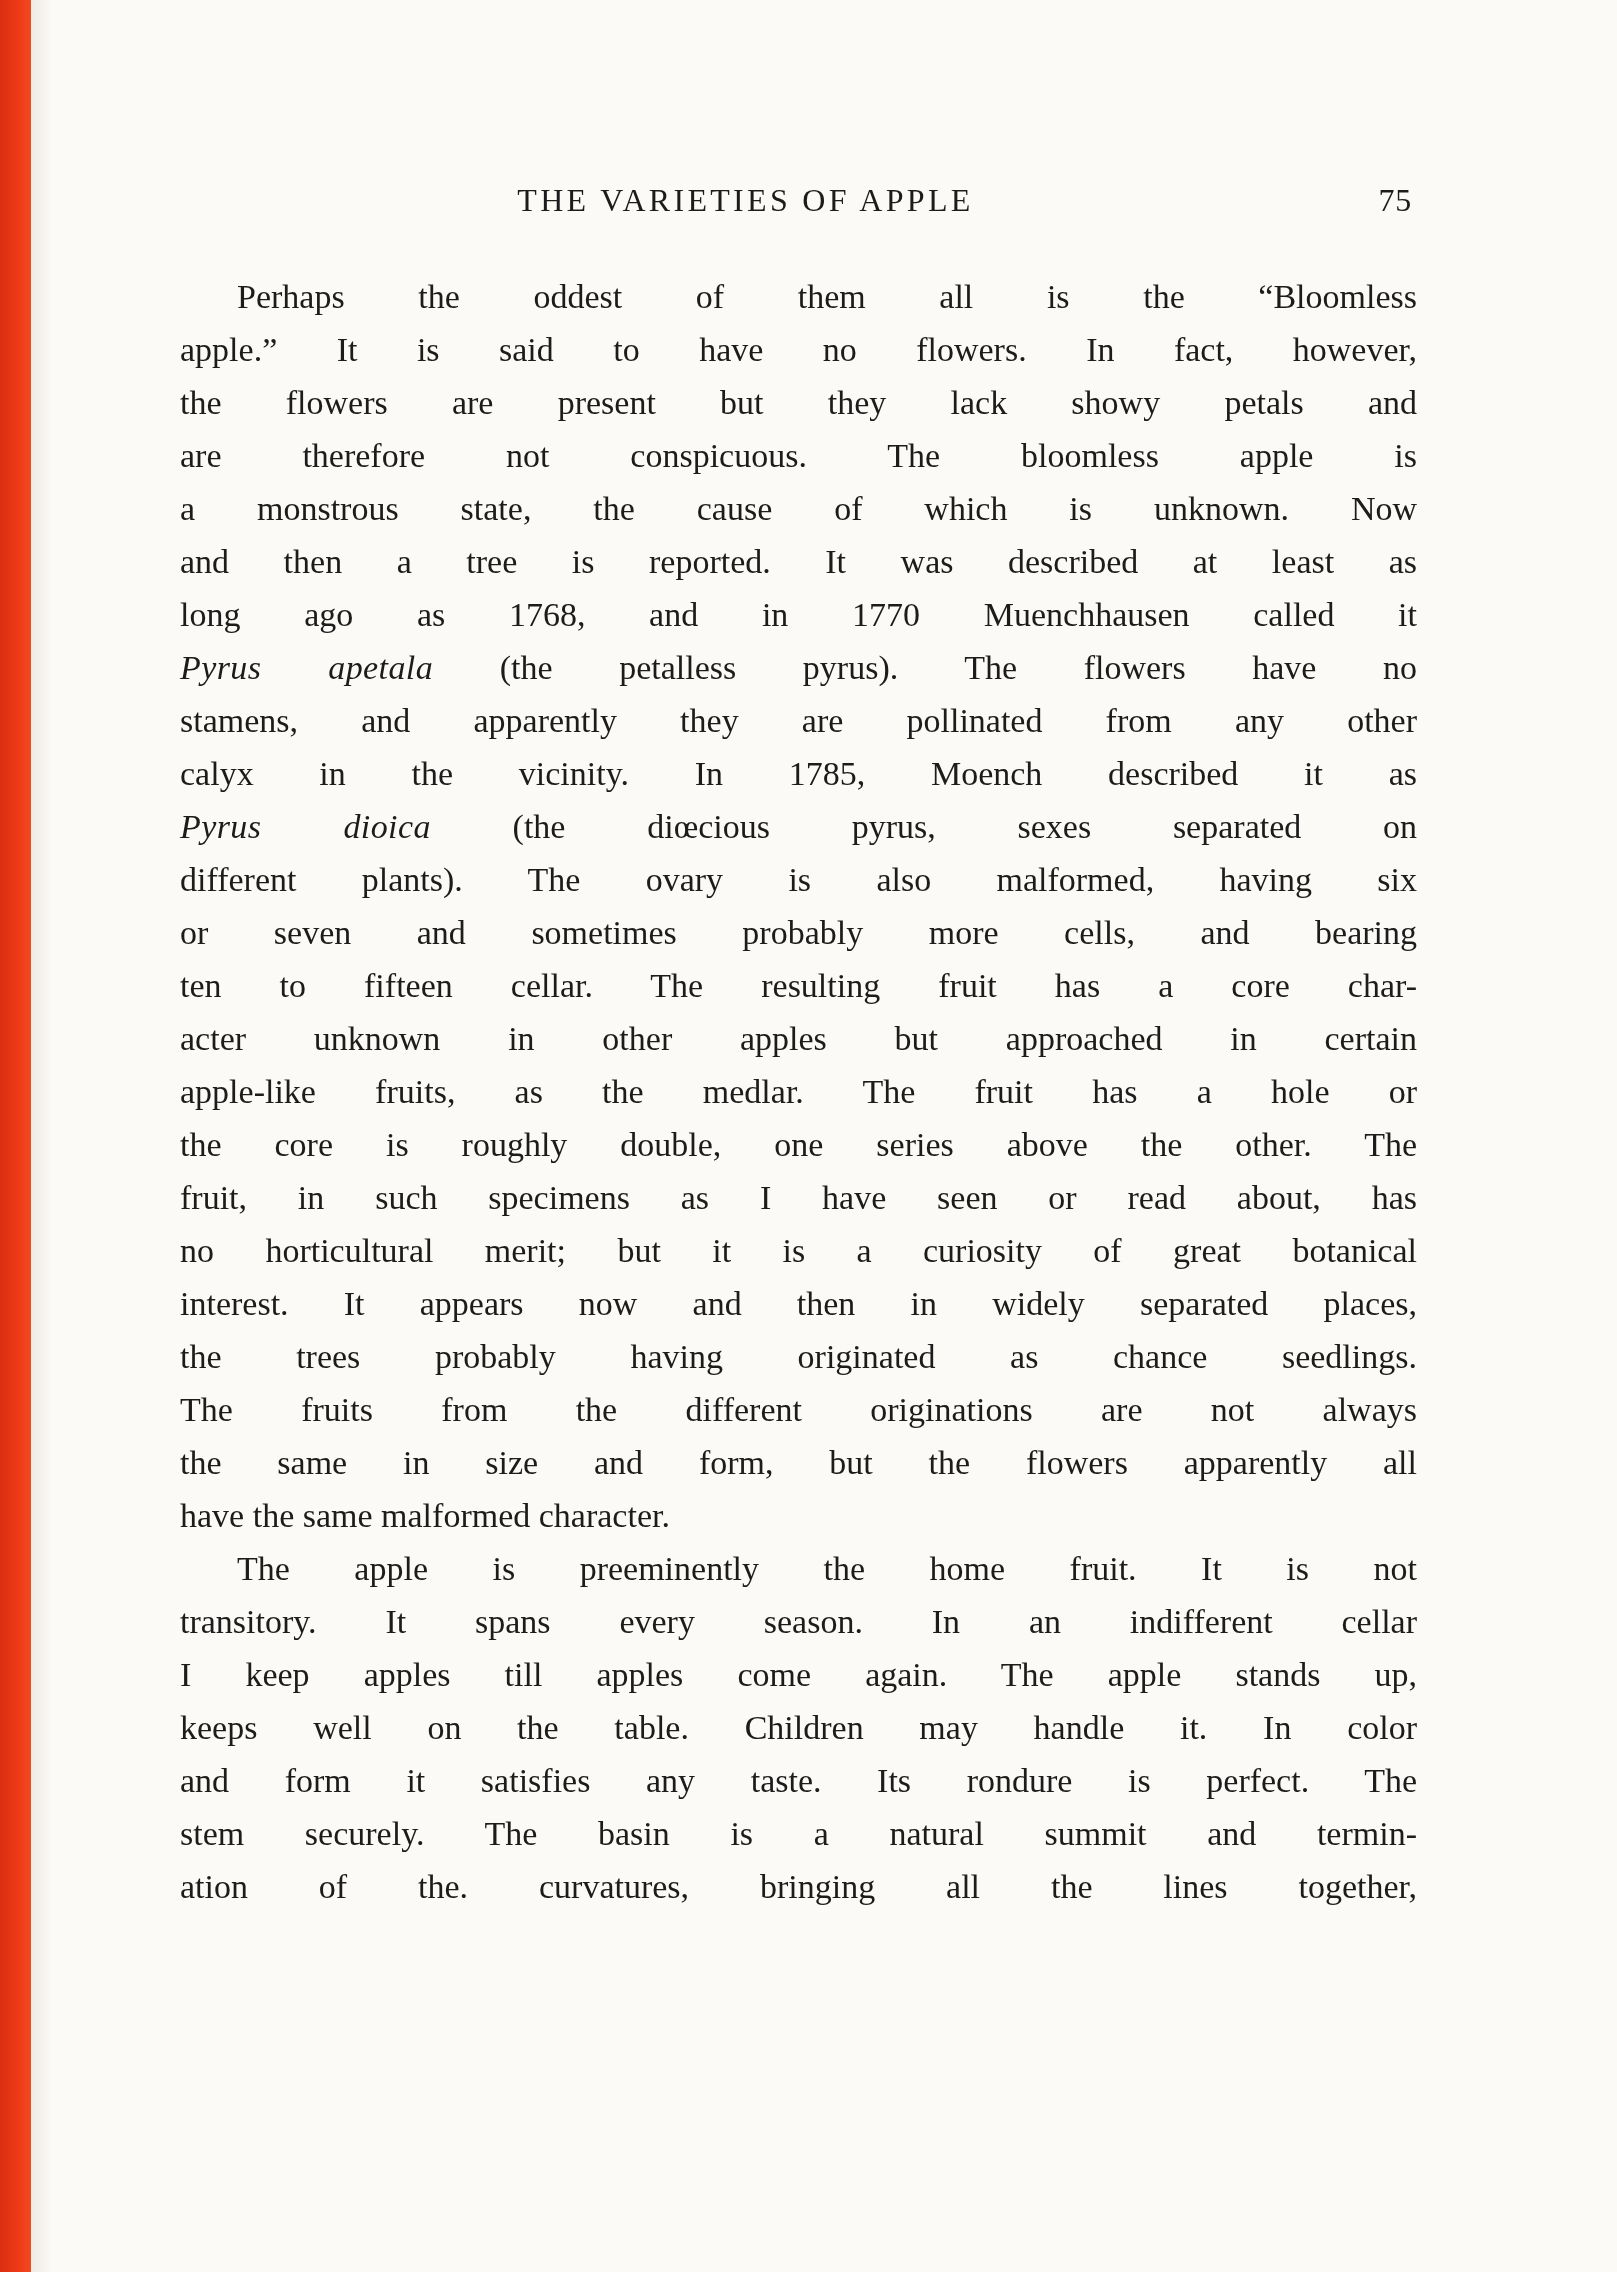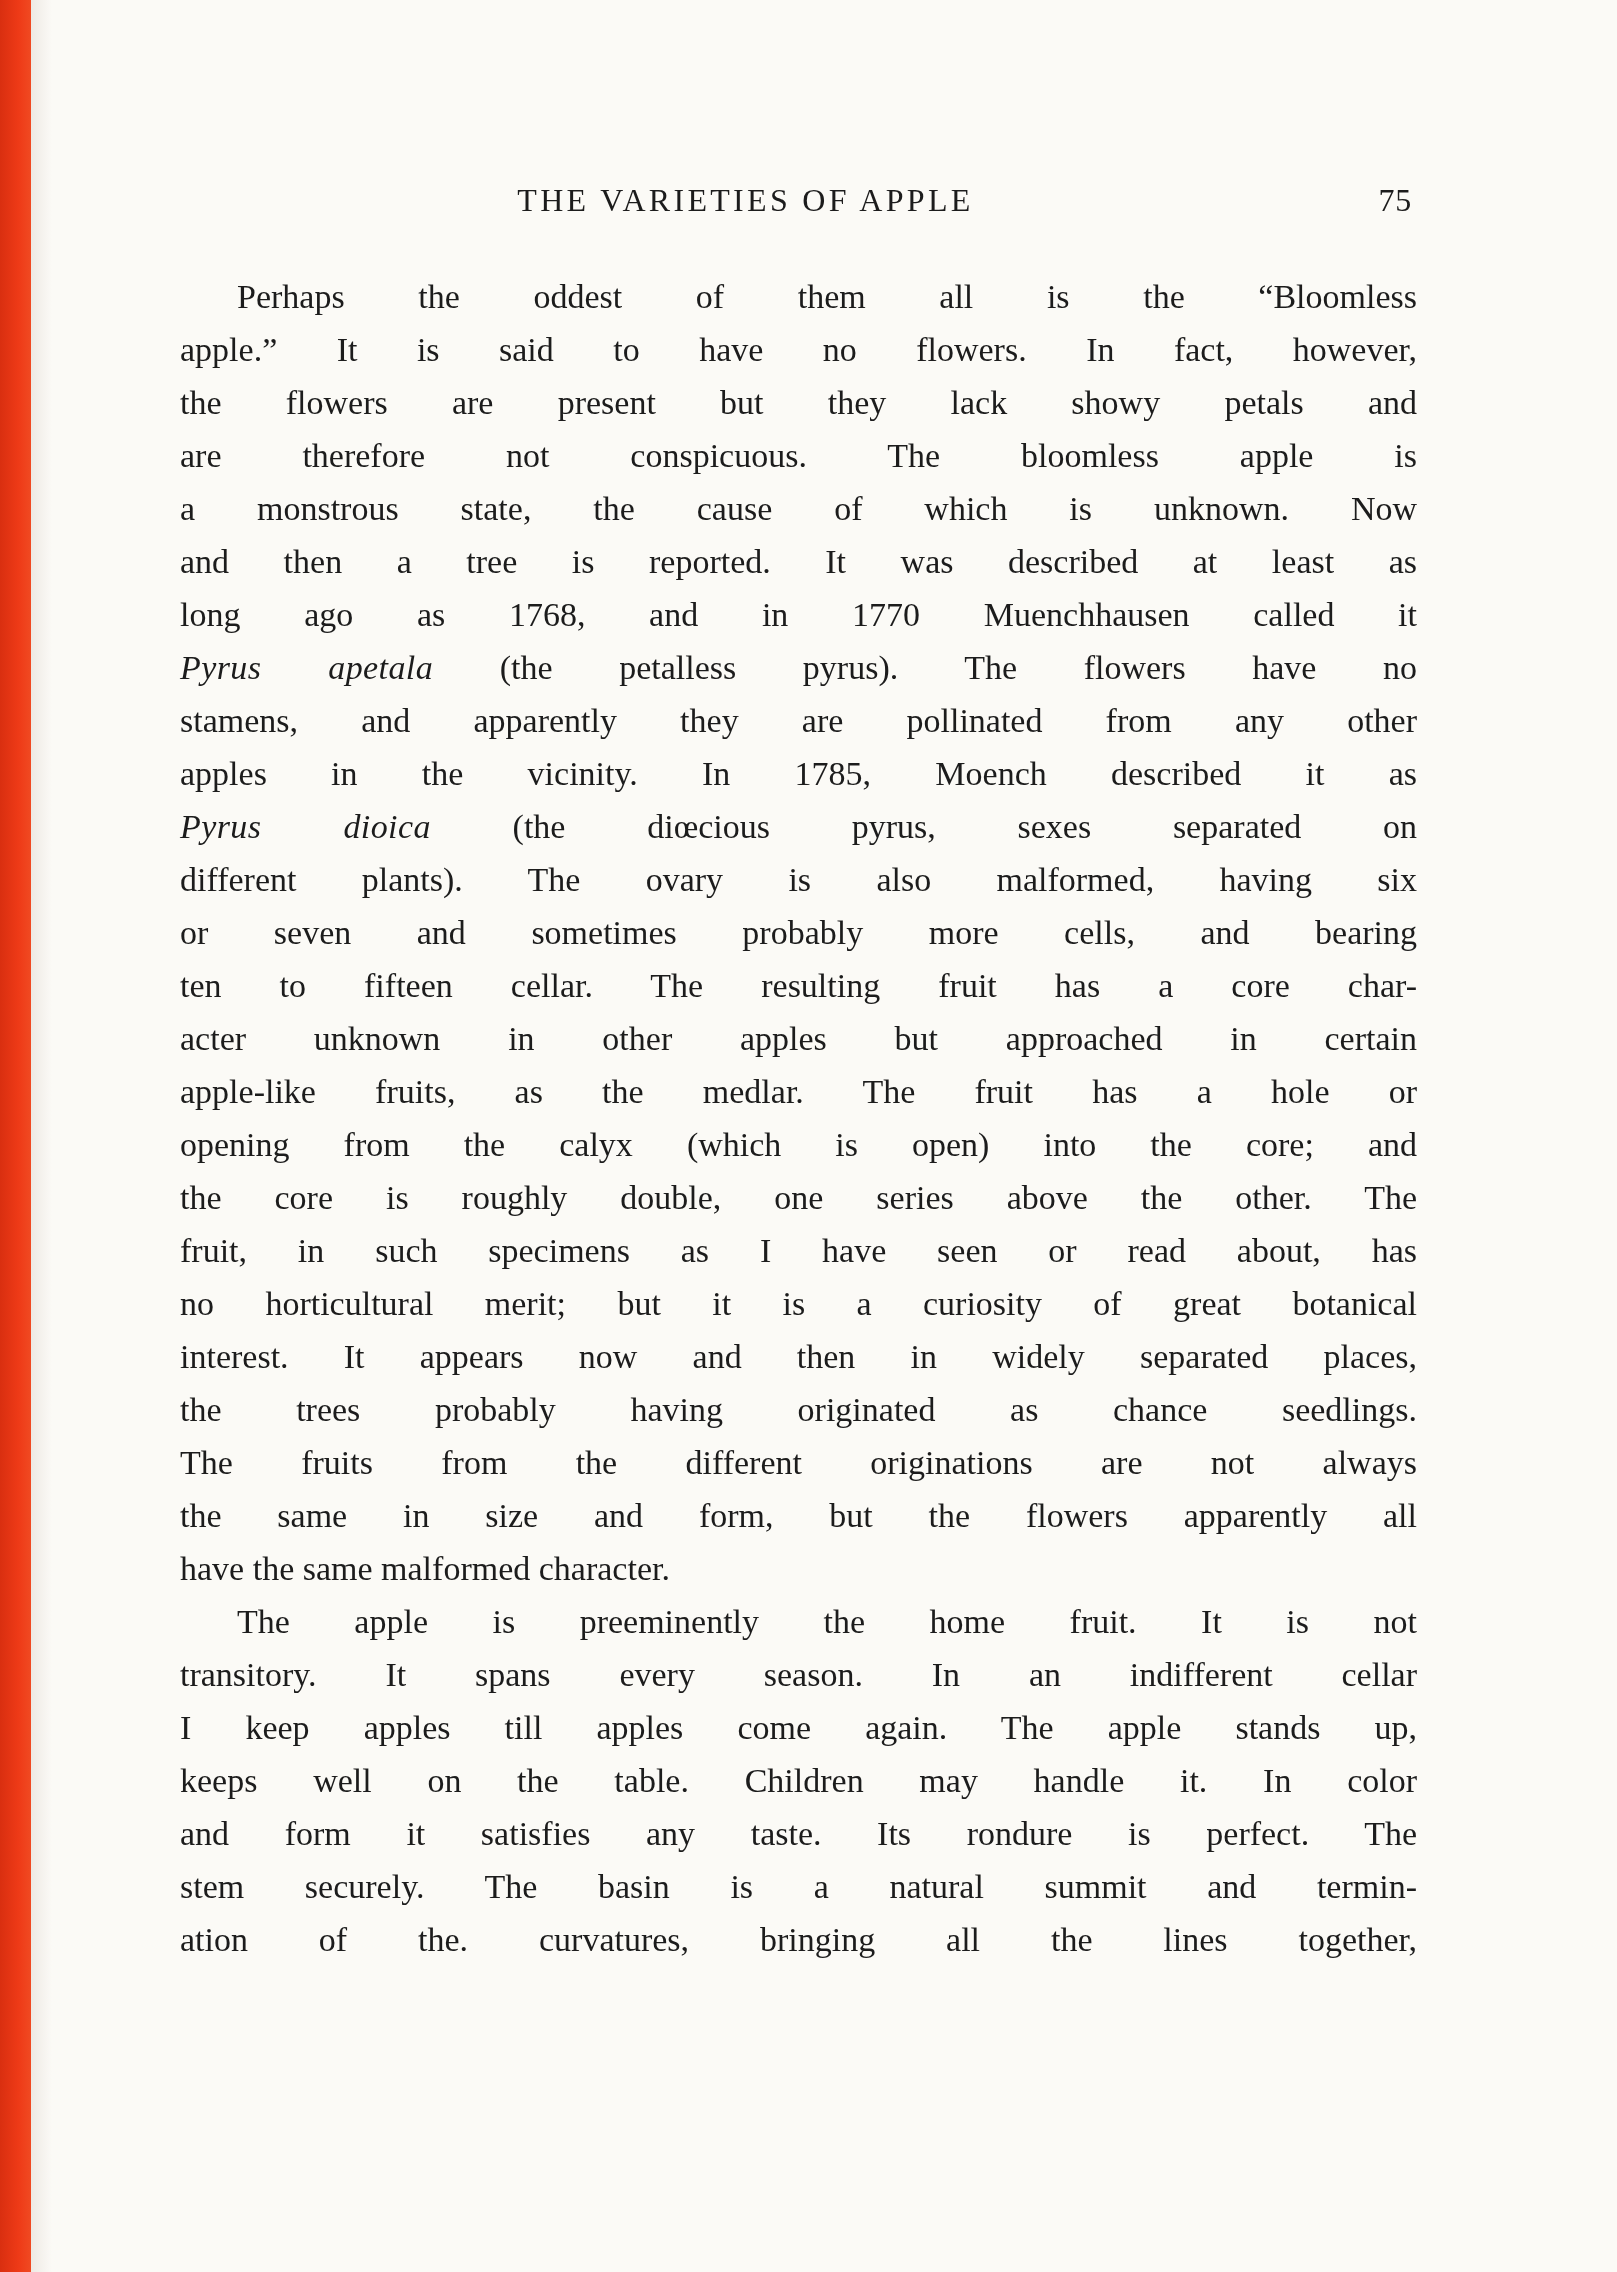--- a/index.html
+++ b/index.html
@@ -95,28 +95,27 @@
       <div class="paragraph">
         <div class="line indent">Perhaps the oddest of them all is the “Bloomless</div>
         <div class="line">apple.” It is said to have no flowers. In fact, however,</div>
         <div class="line">the flowers are present but they lack showy petals and</div>
         <div class="line">are therefore not conspicuous. The bloomless apple is</div>
         <div class="line">a monstrous state, the cause of which is unknown. Now</div>
         <div class="line">and then a tree is reported. It was described at least as</div>
         <div class="line">long ago as 1768, and in 1770 Muenchhausen called it</div>
         <div class="line"><i>Pyrus apetala</i> (the petalless pyrus). The flowers have no</div>
         <div class="line">stamens, and apparently they are pollinated from any other</div>
-        <div class="line">apples in the vicinity. In 1785, Moench described it as</div>
+        <div class="line">calyx in the vicinity. In 1785, Moench described it as</div>
         <div class="line"><i>Pyrus dioica</i> (the diœcious pyrus, sexes separated on</div>
         <div class="line">different plants). The ovary is also malformed, having six</div>
         <div class="line">or seven and sometimes probably more cells, and bearing</div>
         <div class="line">ten to fifteen cellar. The resulting fruit has a core char-</div>
         <div class="line">acter unknown in other apples but approached in certain</div>
         <div class="line">apple-like fruits, as the medlar. The fruit has a hole or</div>
-        <div class="line">opening from the calyx (which is open) into the core; and</div>
         <div class="line">the core is roughly double, one series above the other. The</div>
         <div class="line">fruit, in such specimens as I have seen or read about, has</div>
         <div class="line">no horticultural merit; but it is a curiosity of great botanical</div>
         <div class="line">interest. It appears now and then in widely separated places,</div>
         <div class="line">the trees probably having originated as chance seedlings.</div>
         <div class="line">The fruits from the different originations are not always</div>
         <div class="line">the same in size and form, but the flowers apparently all</div>
         <div class="line endline">have the same malformed character.</div>
       </div>
       <div class="paragraph">

